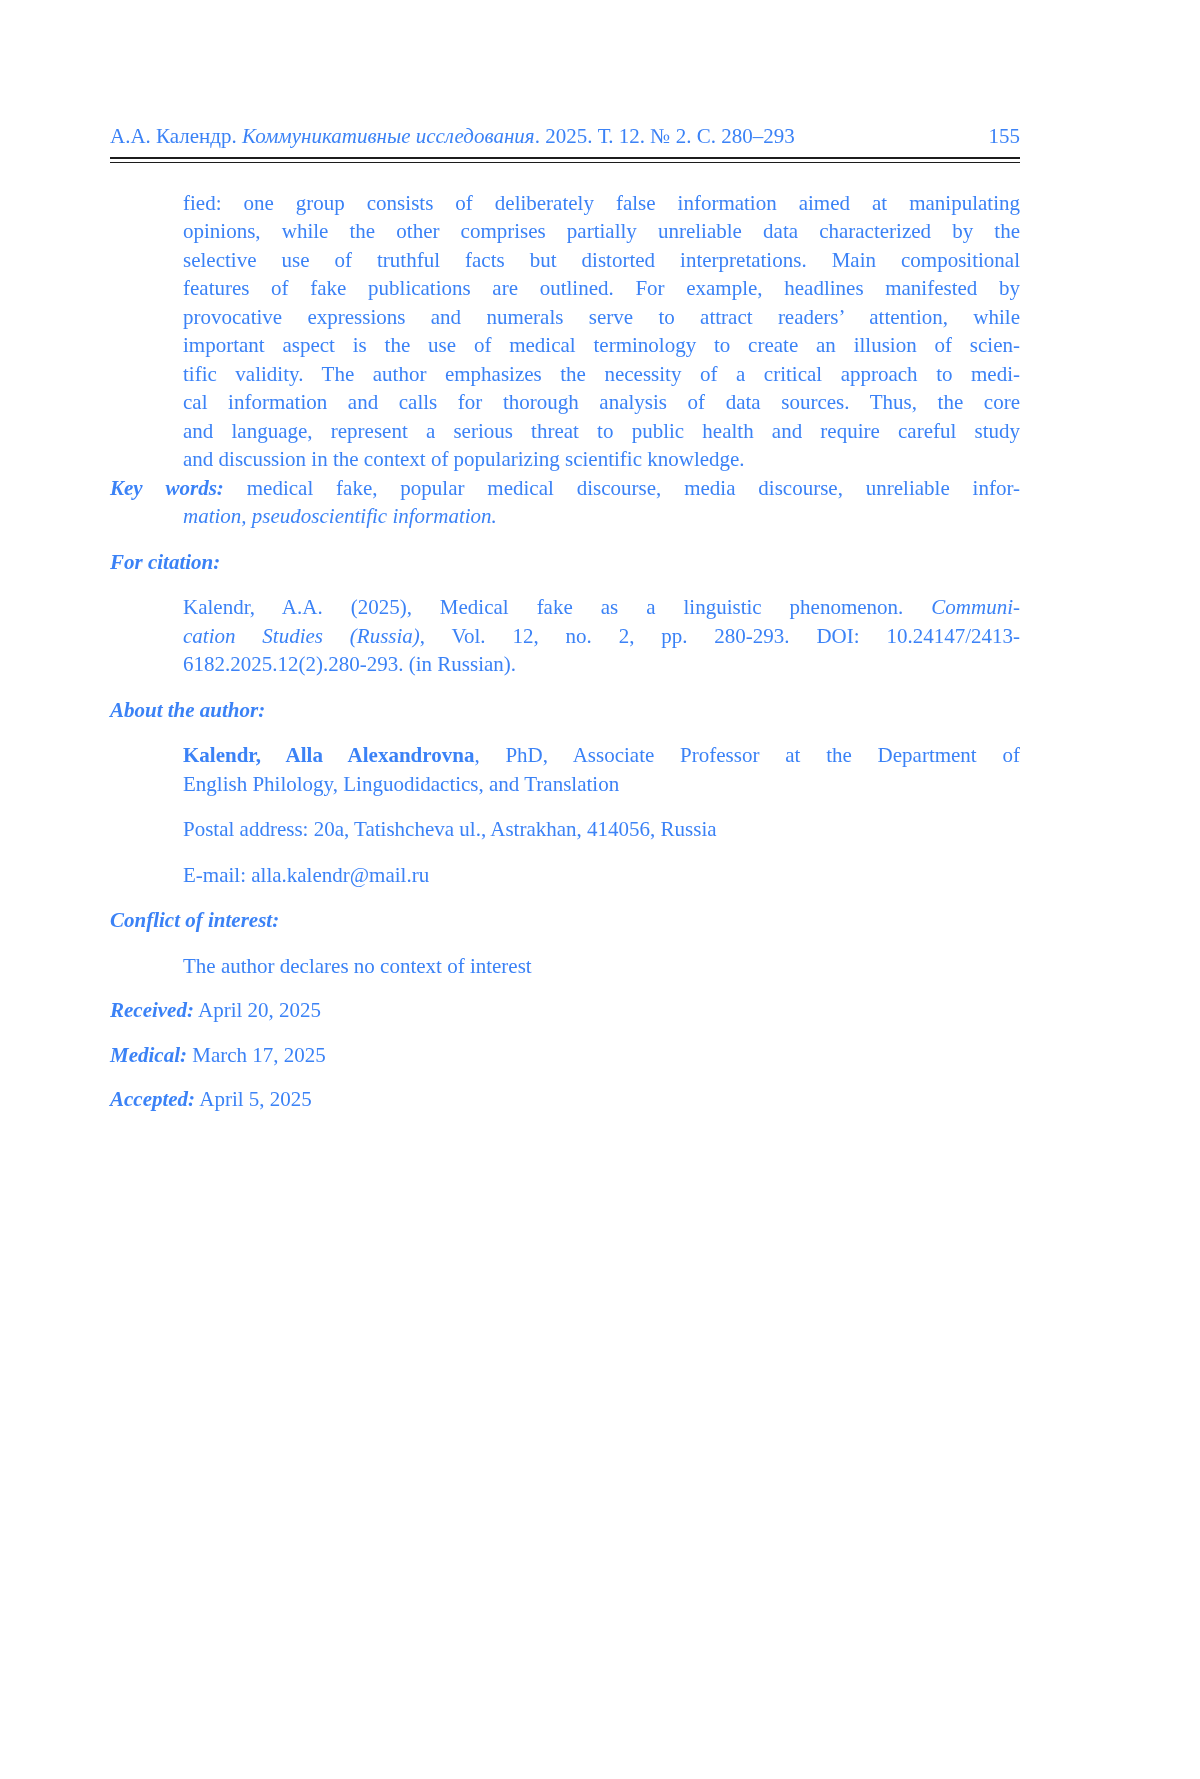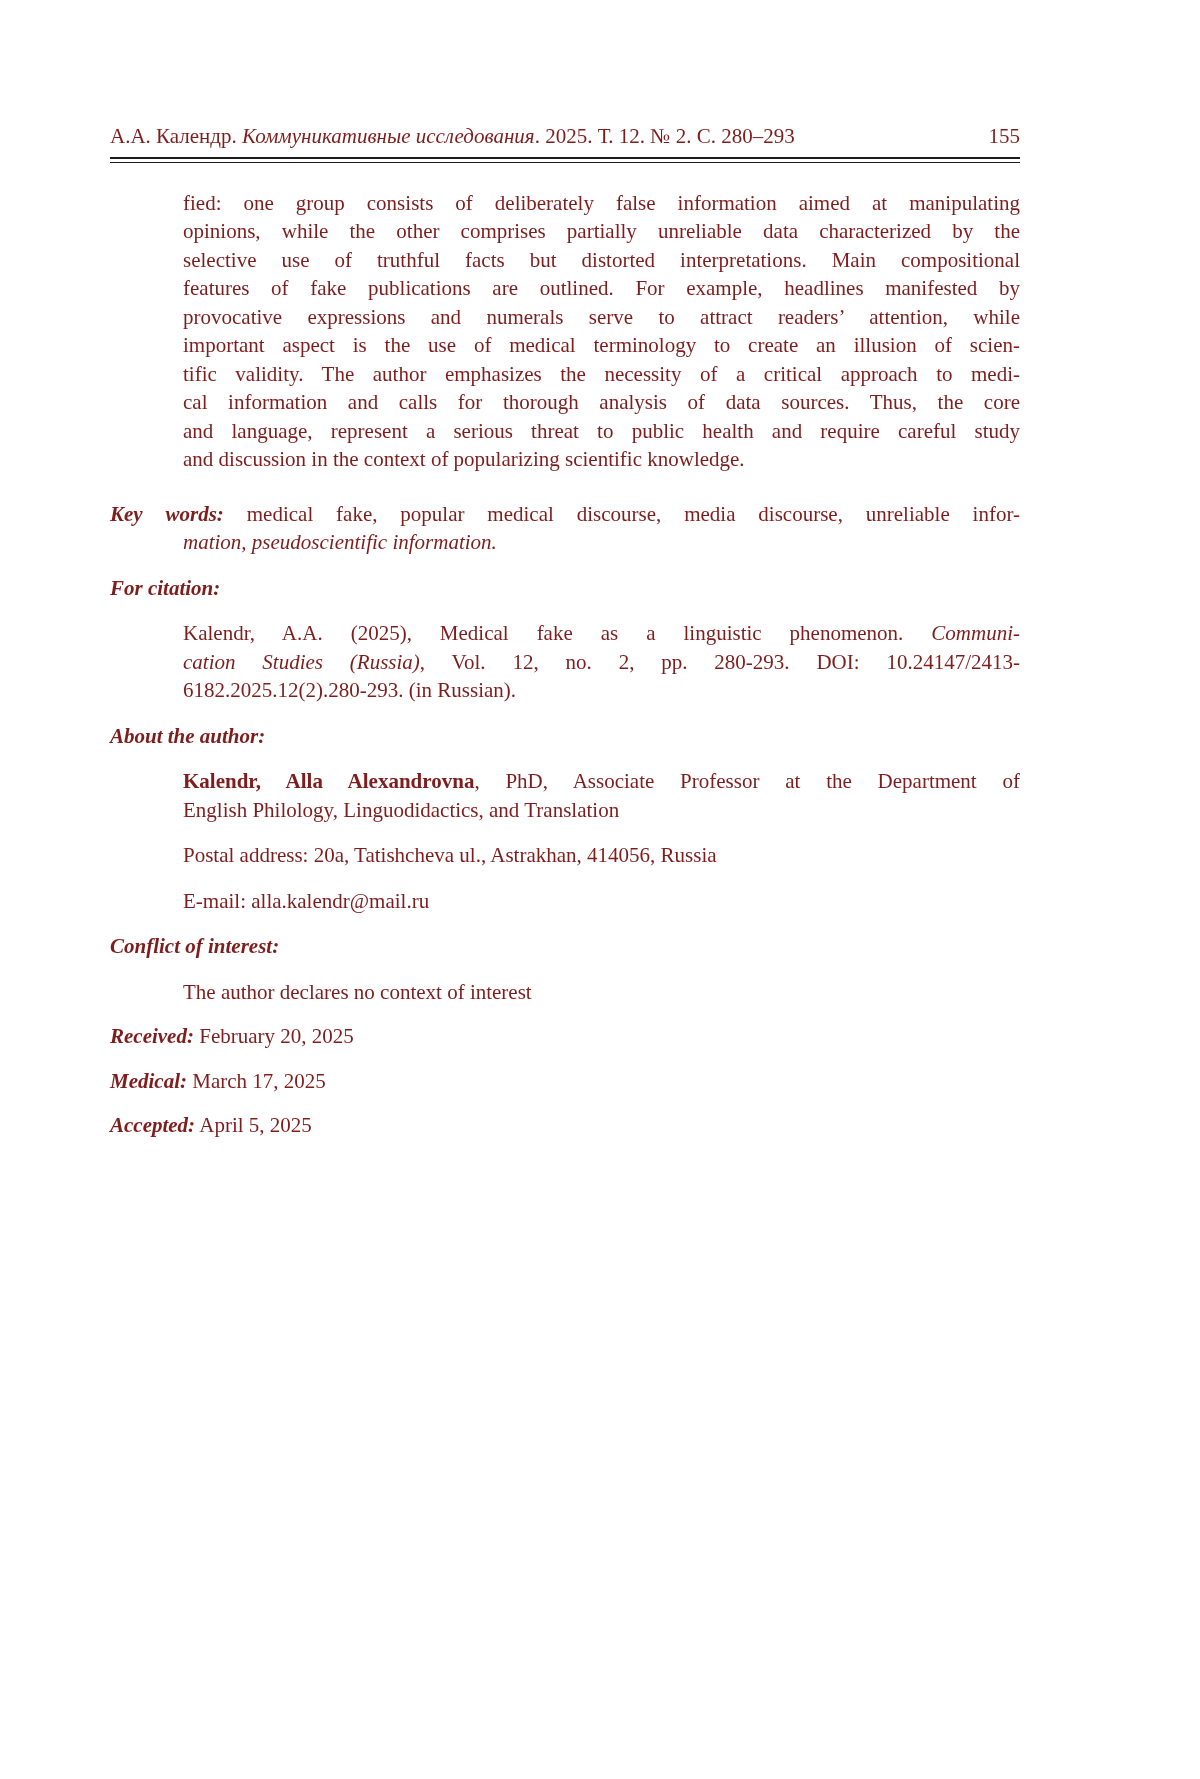--- a/index.html
+++ b/index.html
@@ -6,21 +6,21 @@
     margin: 0;
     padding: 0;
     background: #ffffff;
   }
   .page {
     position: relative;
     width: 1200px;
     height: 1779px;
     box-sizing: border-box;
     background: #ffffff;
-    color: #7f1d1d;
+    color: #3b82f6;
     font-family: "Liberation Serif", "DejaVu Serif", serif;
     font-size: 21px;
     line-height: 28.5px;
     padding: 122px 180px 0 110px;
     overflow: hidden;
   }
   .header-row {
     display: flex;
     justify-content: space-between;
     align-items: baseline;
@@ -31,21 +31,21 @@
     border-bottom: 1px solid #1c1c1c;
     margin-top: 6px;
   }
   .indented { margin-left: 73px; }
   .abstract { margin-top: 26px; }
   .jline {
     text-align: justify;
     text-align-last: justify;
   }
   .jline.lastline { text-align-last: left; }
-  .kw-block { margin-top: 26px; }
+  .kw-block { }
   .kw-cont { margin-left: 73px; font-style: italic; }
   .sec-heading {
     font-weight: 700;
     font-style: italic;
     margin-top: 17px;
   }
   .sec-label {
     font-weight: 700;
     font-style: italic;
   }
@@ -101,21 +101,21 @@
     <div class="jline lastline">English Philology, Linguodidactics, and Translation</div>
   </div>
 
   <div class="plain indented">Postal address: 20a, Tatishcheva ul., Astrakhan, 414056, Russia</div>
   <div class="plain indented">E-mail: alla.kalendr@mail.ru</div>
 
   <div class="sec-heading">Conflict of interest:</div>
   <div class="plain indented">The author declares no context of interest</div>
 
   <div class="date-line">
-    <span class="sec-label">Received:</span><span> February 20, 2025</span>
+    <span class="sec-label">Received:</span><span> April 20, 2025</span>
   </div>
   <div class="date-line">
     <span class="sec-label">Medical:</span><span> March 17, 2025</span>
   </div>
   <div class="date-line">
     <span class="sec-label">Accepted:</span><span> April 5, 2025</span>
   </div>
 
 </div>
 

